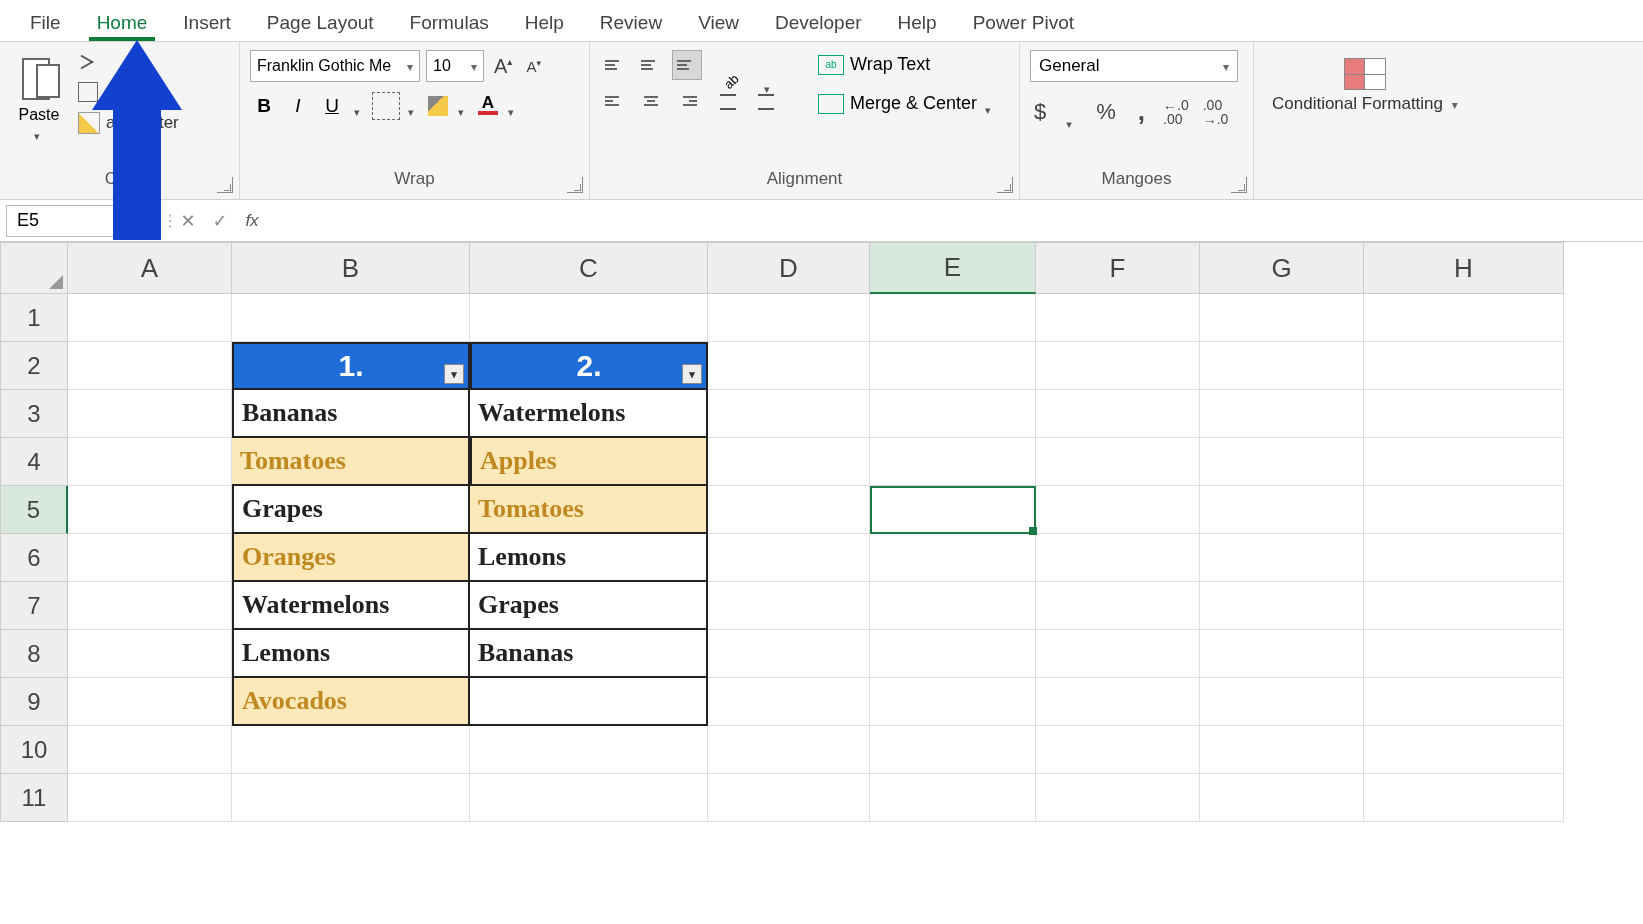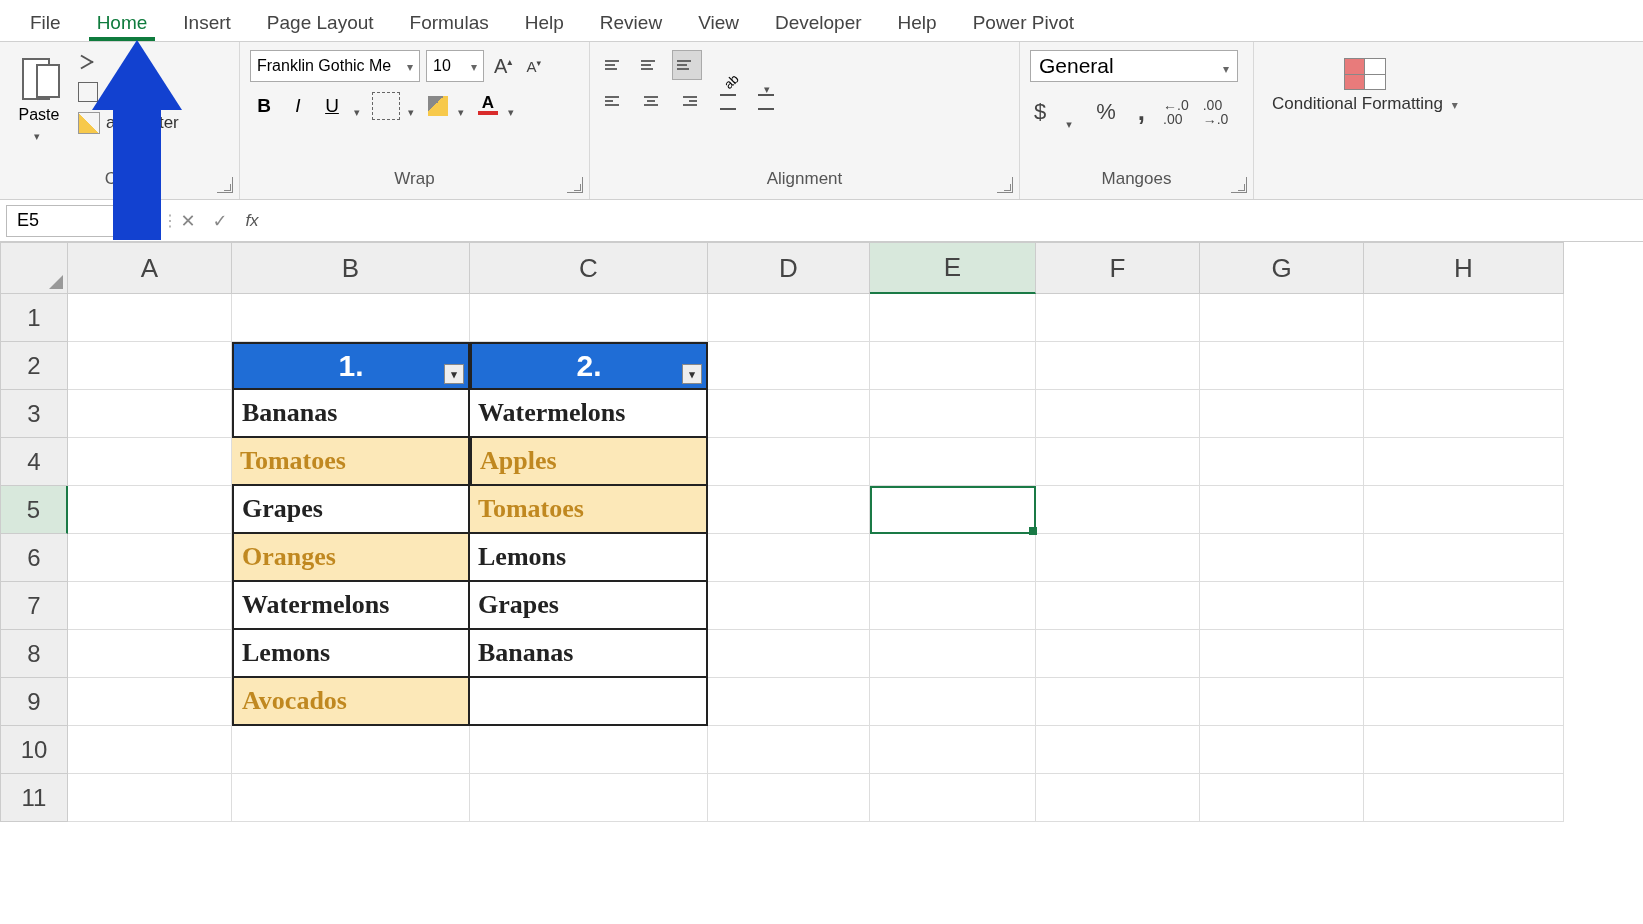--- a/index.html
+++ b/index.html
@@ -58,21 +58,21 @@
 .align-cell.active{background:#d8d8d8;border-color:#aaa;}
 .orient-btn{width:30px;height:30px;position:relative;margin-left:10px;}
 .orient-btn::before{content:'ab';position:absolute;transform:rotate(-45deg);font-size:13px;top:6px;left:2px;}
 .indent-btn{width:28px;height:28px;position:relative;display:flex;align-items:center;}
 .indent-btn::before{content:'';width:16px;height:12px;border-top:2px solid #555;border-bottom:2px solid #555;position:relative;}
 .wrap-row{display:flex;align-items:center;gap:6px;padding:4px;}
 .wrap-icon{width:26px;height:20px;border:1px solid #0a6; font-size:10px; display:flex;align-items:center;justify-content:center;color:#0a6;}
 .merge-icon{width:26px;height:20px;border:1px solid #0a6;position:relative;}
 
 
-.num-format{width:208px;height:32px;border:1px solid #aaa;background:#fff;padding:4px 8px;font-size:21px;display:flex;align-items:center;justify-content:space-between;margin-bottom:12px;}
+.num-format{width:208px;height:32px;border:1px solid #aaa;background:#fff;padding:4px 8px;font-size:17px;display:flex;align-items:center;justify-content:space-between;margin-bottom:12px;}
 .num-btns{display:flex;gap:14px;align-items:center;font-size:22px;color:#444;}
 .num-btn{cursor:pointer;padding:2px 4px;}
 .dec-btn{display:flex;align-items:center;font-size:14px;line-height:1;}
 
 
 .style-btn{display:flex;flex-direction:column;align-items:center;gap:4px;padding:2px 8px;font-size:17px;color:#333;cursor:pointer;}
 .cf-icon{width:42px;height:32px;display:grid;grid-template-columns:1fr 1fr;grid-template-rows:1fr 1fr;gap:1px;background:#888;padding:1px;}
 .cf-icon div{background:#fff;}
 .cf-icon div:nth-child(1){background:#e87b7b;}
 .cf-icon div:nth-child(3){background:#e87b7b;}
@@ -232,20 +232,31 @@
               </div>
           </div>
           <div class="orient-btn"></div>
           <span class="small-dd"></span>
         </div>
         <div style="display:flex;gap:10px;margin-left:120px;margin-top:-36px;">
           <div class="indent-btn"></div>
           <div class="indent-btn"></div>
         </div>
       </div>
+      <div style="display:flex;flex-direction:column;gap:10px;margin-left:20px;">
+        <div class="wrap-row">
+          <div class="wrap-icon">ab</div>
+          <span style="font-size:18px;">Wrap Text</span>
+        </div>
+        <div class="wrap-row">
+          <div class="merge-icon"></div>
+          <span style="font-size:18px">Merge &amp; Center</span>
+          <span class="small-dd"></span>
+        </div>
+      </div>
     </div>
     <div class="group-label">Alignment</div>
     <div class="dialog-launcher"></div>
   </div>
 
   <div class="group" style="width:234px">
     <div style="display:flex;flex-direction:column;">
       <div class="num-format">
           <span>General</span>
           <span class="dd-caret"></span>

